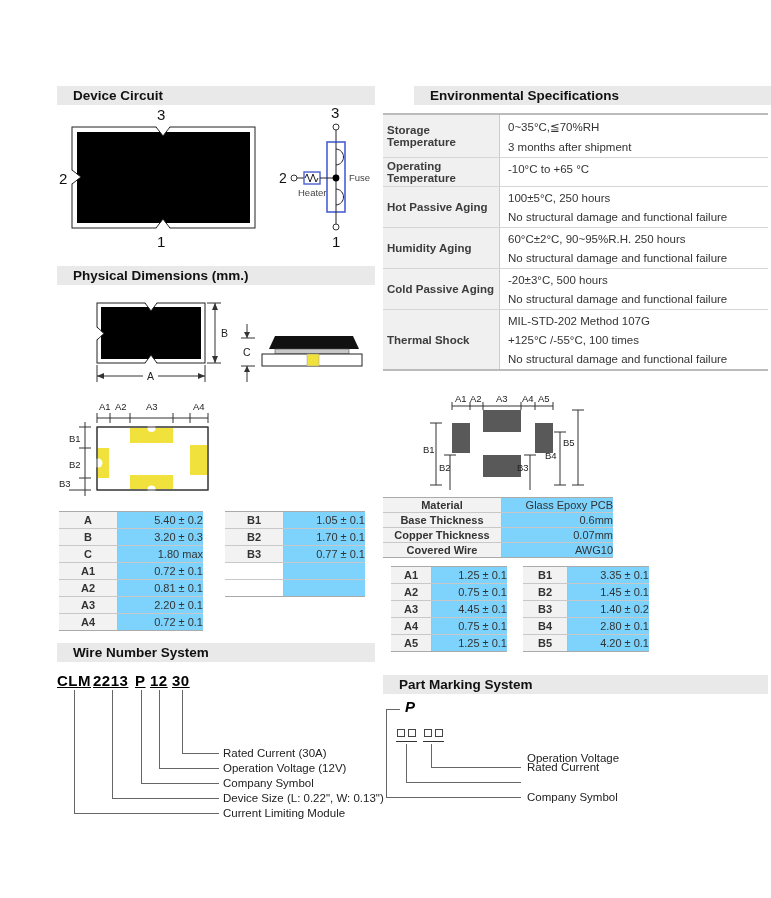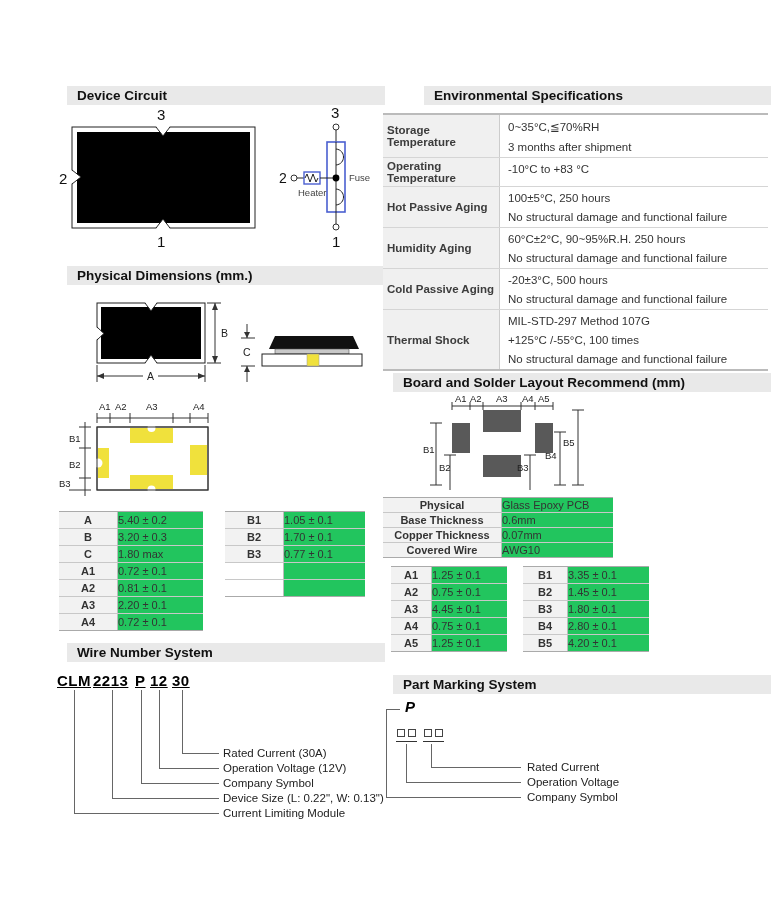--- a/index.html
+++ b/index.html
@@ -3,40 +3,40 @@
 <meta charset="utf-8">
 <style>
   html,body{margin:0;padding:0;background:#fff;}
   .page{position:relative;width:771px;height:898px;background:#fff;overflow:hidden;
         font-family:"Liberation Sans",sans-serif;color:#222;}
   .title{position:absolute;left:0;top:10px;width:771px;text-align:center;
          font-size:23px;font-weight:bold;color:#1f4e7a;text-decoration:underline;}
   .col{position:absolute;top:0;height:898px;}
   .col-left{left:57px;width:318px;}
   .col-right{left:383px;width:385px;}
-  .sec-h{position:absolute;left:10px;width:100%;height:19px;background:#e9e9e9;
-         font-size:13.5px;font-weight:bold;line-height:19px;padding-left:10px;
+  .sec-h{position:absolute;left:0;width:100%;height:19px;background:#e9e9e9;
+         font-size:13.5px;font-weight:bold;line-height:19px;padding-left:16px;
          box-sizing:border-box;color:#111;}
   
   .env-table{position:absolute;left:0;top:113px;width:385px;border-top:2px solid #bbb;border-bottom:2px solid #bbb;}
   .env-row{display:flex;border-bottom:1px solid #d5d5d5;}
   .env-row:last-child{border-bottom:none;}
   .env-label{width:117px;background:#f0f0f0;border-right:1px solid #ccc;
              font-size:11.5px;font-weight:bold;color:#3c3c3c;display:flex;align-items:center;
              padding:2px 4px;box-sizing:border-box;}
   .env-val{flex:1;padding:1px 0;}
   .env-line{font-size:11.5px;color:#333;padding:3.5px 8px;}
   
   .mini{position:absolute;border-top:1px solid #aaa;border-bottom:1px solid #aaa;}
   .mt-row{display:flex;border-bottom:1px solid #c8c8c8;}
   .mt-row:last-child{border-bottom:none;}
   .mt-k{background:#f2f2f2;font-weight:bold;color:#333;text-align:center;
         font-size:11px;box-sizing:border-box;}
   .mt-k:empty{background:#fff;}
-  .mt-v{background:#22c55e;border-left:1px solid #bbb;text-align:left;font-size:11px;color:#333;box-sizing:border-box;}
+  .mt-v{background:#7dd3fc;border-left:1px solid #bbb;text-align:right;font-size:11px;color:#333;box-sizing:border-box;}
   .r16 .mt-k,.r16 .mt-v{height:16px;line-height:16px;}
   .r15 .mt-k,.r15 .mt-v{height:14px;line-height:14px;}
   
   .lshape{position:absolute;border-left:1px solid #666;border-bottom:1px solid #666;}
   .hline{position:absolute;border-top:1px solid #666;}
   .conn-label{position:absolute;font-size:11.5px;color:#222;white-space:nowrap;}
   .pn-group{position:absolute;font-size:15px;font-weight:bold;color:#000;
             text-decoration:underline;letter-spacing:0.5px;}
   .pm-sq{position:absolute;width:8px;height:8px;border:1.2px solid #444;box-sizing:border-box;background:#fff;}
   .pm-underline{position:absolute;border-top:1.5px solid #333;}
@@ -245,21 +245,21 @@
       <div class="env-row">
         <div class="env-label">Storage Temperature</div>
         <div class="env-val">
           <div class="env-line">0~35°C,≦70%RH</div>
           <div class="env-line">3 months after shipment</div>
         </div>
       </div>
       <div class="env-row">
         <div class="env-label">Operating Temperature</div>
         <div class="env-val">
-          <div class="env-line">-10°C to +83 °C</div>
+          <div class="env-line">-10°C to +65 °C</div>
         </div>
       </div>
       <div class="env-row">
         <div class="env-label">Hot Passive Aging</div>
         <div class="env-val">
           <div class="env-line">100±5°C, 250 hours</div>
           <div class="env-line">No structural damage and functional failure</div>
         </div>
       </div>
       <div class="env-row">
@@ -272,28 +272,27 @@
       <div class="env-row">
         <div class="env-label">Cold Passive Aging</div>
         <div class="env-val">
           <div class="env-line">-20±3°C, 500 hours</div>
           <div class="env-line">No structural damage and functional failure</div>
         </div>
       </div>
       <div class="env-row">
         <div class="env-label">Thermal Shock</div>
         <div class="env-val">
-          <div class="env-line">MIL-STD-297 Method 107G</div>
+          <div class="env-line">MIL-STD-202 Method 107G</div>
           <div class="env-line">+125°C /-55°C, 100 times</div>
           <div class="env-line">No structural damage and functional failure</div>
         </div>
       </div>
     </div>
 
-    <div class="sec-h" style="top:373px;">Board and Solder Layout Recommend (mm)</div>
 
     <svg style="left:37px;top:393px;" width="185" height="104" viewBox="0 0 185 104">
       <text x="35" y="9" font-size="9.5" fill="#222">A1</text>
       <text x="50" y="9" font-size="9.5" fill="#222">A2</text>
       <text x="76" y="9" font-size="9.5" fill="#222">A3</text>
       <text x="102" y="9" font-size="9.5" fill="#222">A4</text>
       <text x="118" y="9" font-size="9.5" fill="#222">A5</text>
       <line x1="32" y1="13" x2="133" y2="13" stroke="#333"></line>
       <line x1="32" y1="9" x2="32" y2="17" stroke="#333"></line>
       <line x1="50" y1="9" x2="50" y2="17" stroke="#333"></line>
@@ -321,21 +320,21 @@
       <line x1="134" y1="92" x2="146" y2="92" stroke="#333"></line>
       <text x="125" y="66" font-size="9.5" fill="#222">B4</text>
       <line x1="158" y1="17" x2="158" y2="92" stroke="#333"></line>
       <line x1="152" y1="17" x2="164" y2="17" stroke="#333"></line>
       <line x1="152" y1="92" x2="164" y2="92" stroke="#333"></line>
       <text x="143" y="53" font-size="9.5" fill="#222">B5</text>
     </svg>
 
     <div class="mini r15" style="left:0;top:497px;width:230px;">
       <div class="mt-row">
-          <div class="mt-k" style="width:118px">Physical</div>
+          <div class="mt-k" style="width:118px">Material</div>
           <div class="mt-v" style="width:112px">Glass Epoxy PCB</div>
         </div>
       <div class="mt-row">
           <div class="mt-k" style="width:118px">Base Thickness</div>
           <div class="mt-v" style="width:112px">0.6mm</div>
         </div>
       <div class="mt-row">
           <div class="mt-k" style="width:118px">Copper Thickness</div>
           <div class="mt-v" style="width:112px">0.07mm</div>
         </div>
@@ -371,21 +370,21 @@
       <div class="mt-row">
           <div class="mt-k" style="width:44px">B1</div>
           <div class="mt-v" style="width:82px">3.35 ± 0.1</div>
         </div>
       <div class="mt-row">
           <div class="mt-k" style="width:44px">B2</div>
           <div class="mt-v" style="width:82px">1.45 ± 0.1</div>
         </div>
       <div class="mt-row">
           <div class="mt-k" style="width:44px">B3</div>
-          <div class="mt-v" style="width:82px">1.80 ± 0.1</div>
+          <div class="mt-v" style="width:82px">1.40 ± 0.2</div>
         </div>
       <div class="mt-row">
           <div class="mt-k" style="width:44px">B4</div>
           <div class="mt-v" style="width:82px">2.80 ± 0.1</div>
         </div>
       <div class="mt-row">
           <div class="mt-k" style="width:44px">B5</div>
           <div class="mt-v" style="width:82px">4.20 ± 0.1</div>
         </div>
     </div>
@@ -397,17 +396,17 @@
     <div class="lshape" style="left:3px;top:709px;width:134px;height:88px;"></div>
     <div class="pm-sq" style="left:14px;top:729px;"></div>
     <div class="pm-sq" style="left:25px;top:729px;"></div>
     <div class="pm-sq" style="left:41px;top:729px;"></div>
     <div class="pm-sq" style="left:52px;top:729px;"></div>
     <div class="pm-underline" style="left:13px;top:741px;width:21px;"></div>
     <div class="pm-underline" style="left:40px;top:741px;width:21px;"></div>
     <div class="lshape" style="left:48px;top:744px;width:89px;height:23px;"></div>
     <div class="lshape" style="left:23px;top:744px;width:114px;height:38px;"></div>
     <div class="conn-label" style="left:144px;top:761px;">Rated Current</div>
-    <div class="conn-label" style="left:144px;top:776px;">Operation Voltage</div>
+    <div class="conn-label" style="left:144px;top:752px;">Operation Voltage</div>
     <div class="conn-label" style="left:144px;top:791px;">Company Symbol</div>
   </div>
 
 </div>
 
 </body></html>

